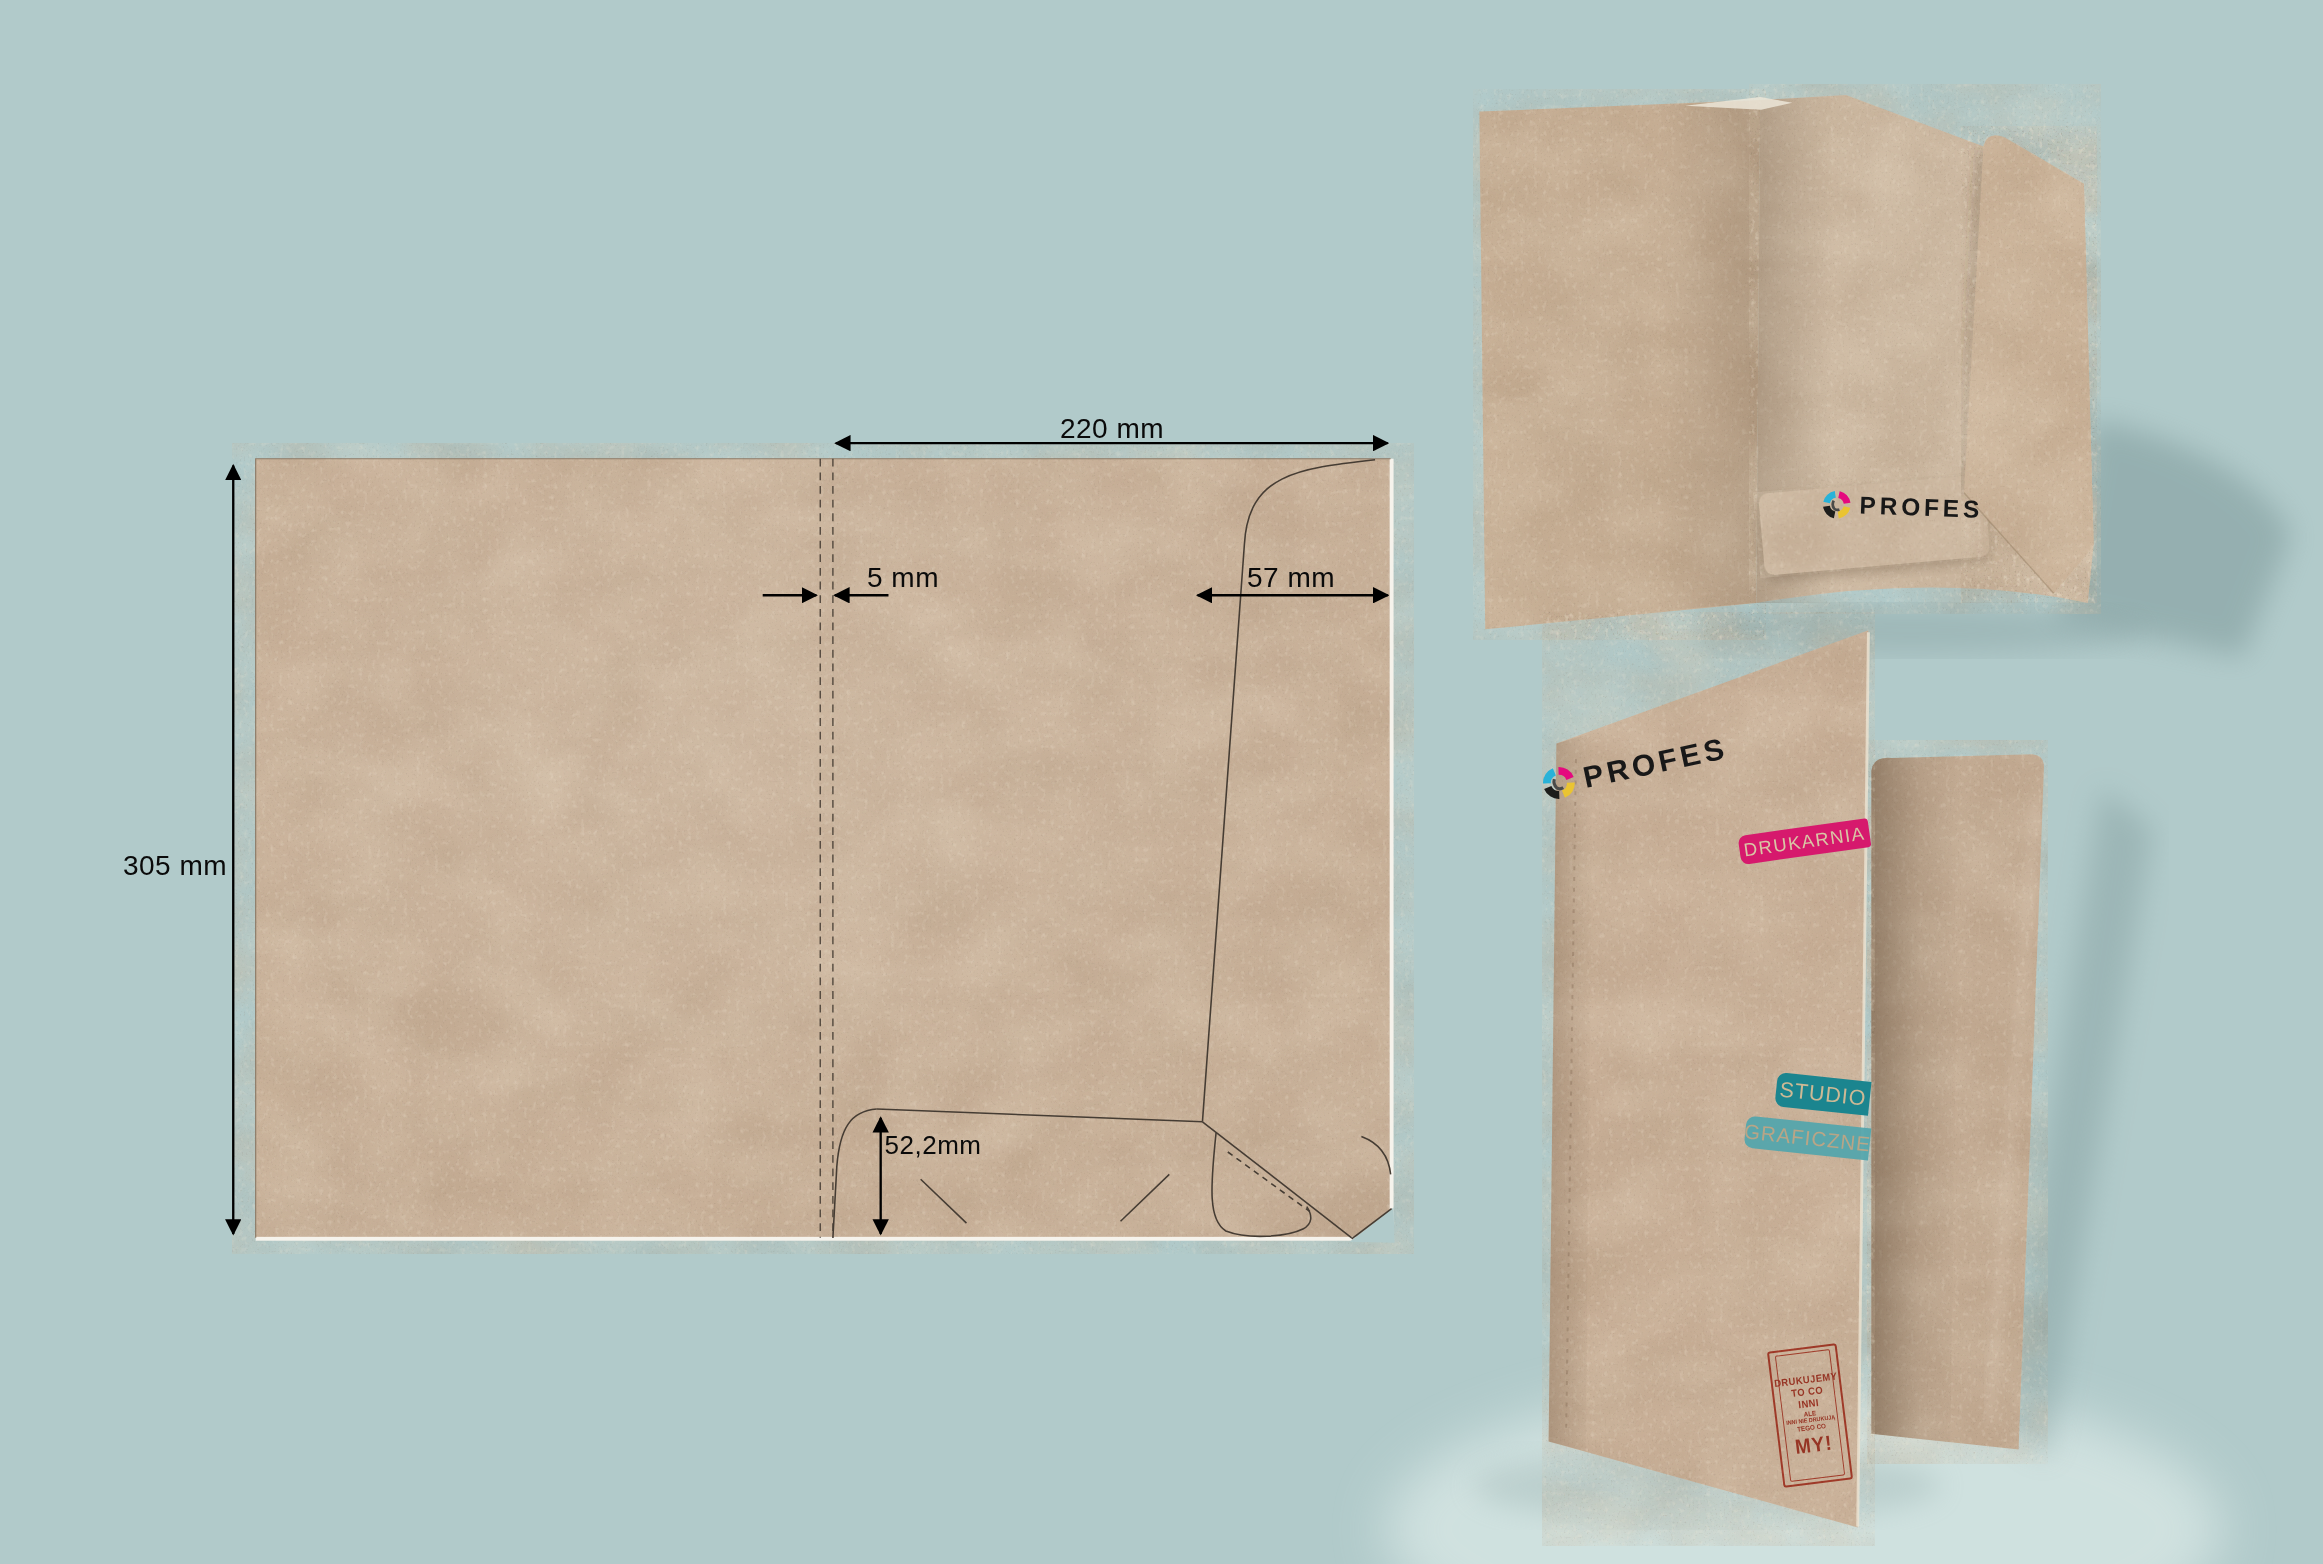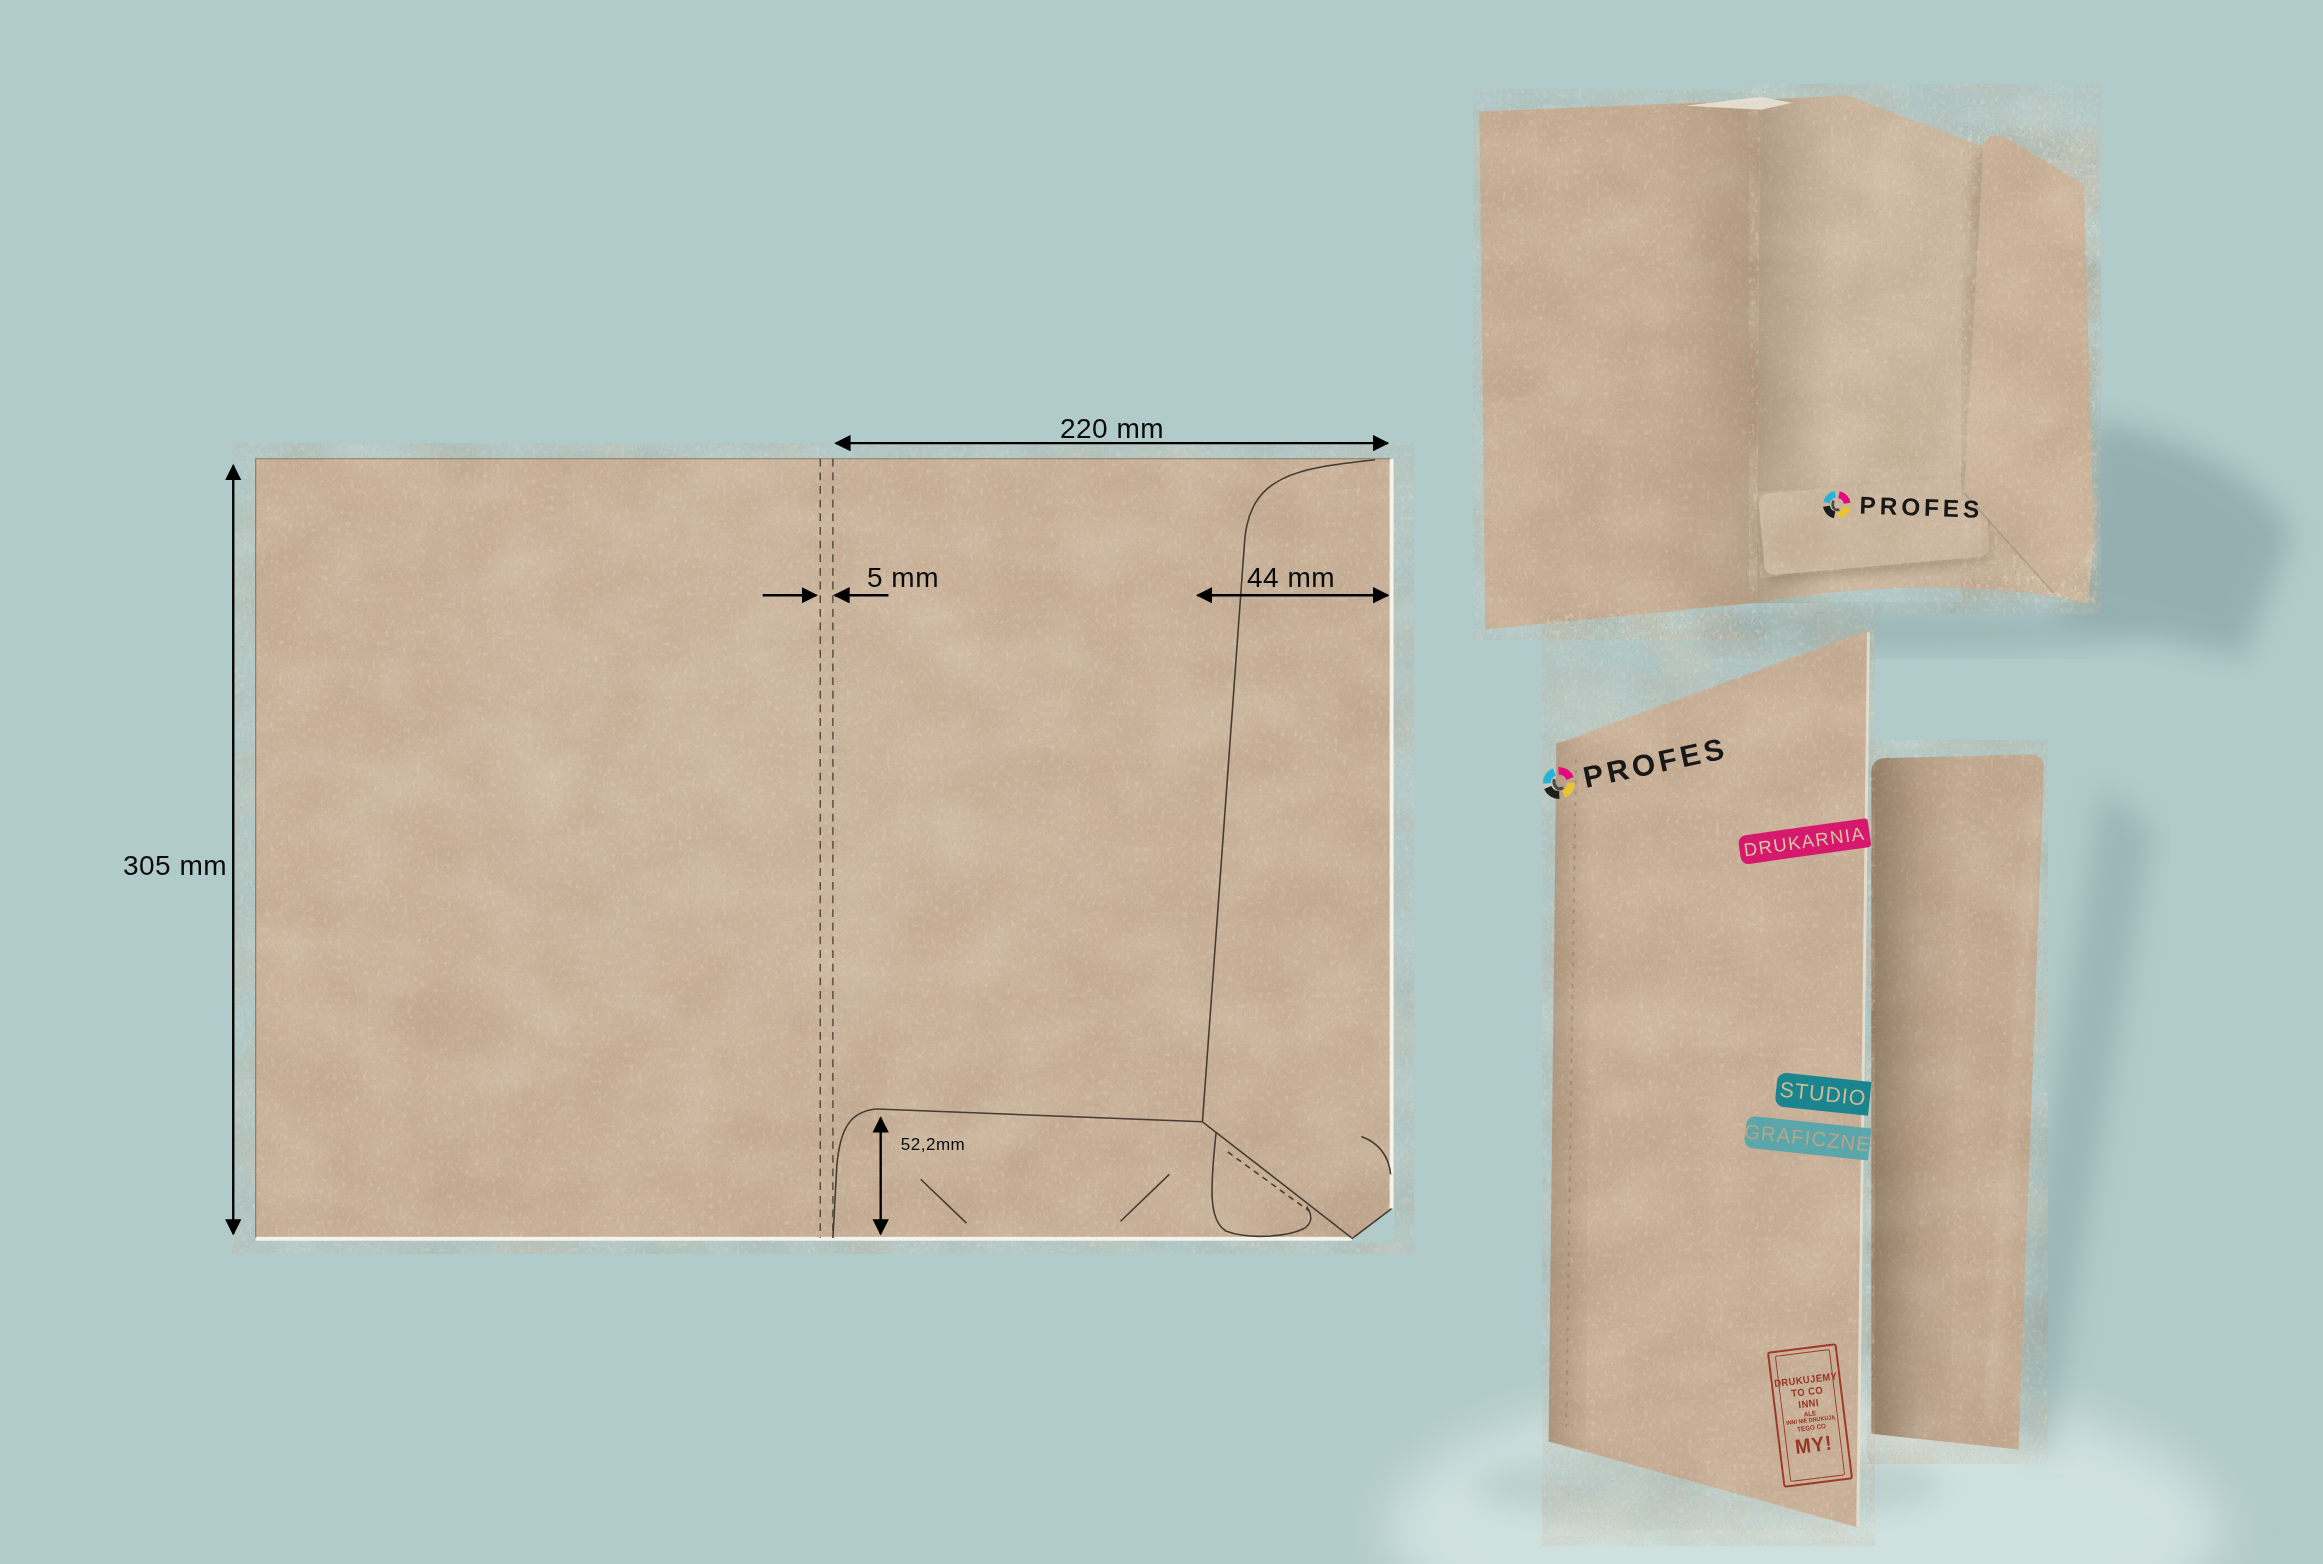--- a/index.html
+++ b/index.html
@@ -2,21 +2,21 @@
 <html><head>
 <meta charset="utf-8">
 <style>
   html,body{margin:0;padding:0;background:#b1caca;}
   #stage{position:relative;width:2323px;height:1564px;background:#b1caca;overflow:hidden;
          font-family:"Liberation Sans",sans-serif;margin-top:18px;}
   .abs{position:absolute;}
   
   .dim{position:absolute;color:#0a0a0a;font-size:28px;white-space:nowrap;
        transform:translate(-50%,-50%);letter-spacing:0.5px;}
-  .dim.small{font-size:17px;}
+  .dim.small{font-size:26px;}
   
   .logo-row{position:absolute;display:flex;align-items:center;gap:6.8px;
             transform:translate(-50%,-50%);color:#181818;}
   .logo-row .word{font-weight:600;letter-spacing:3.9px;}
   #open-card-logo{font-size:24.4px;transform:translate(-50%,-50%) rotate(2deg);}
   #front-logo{font-size:30px;transform:translate(-50%,-50%) rotate(-12deg);}
   
   .badge{position:absolute;display:flex;align-items:center;justify-content:center;
          color:#d9c6a5;white-space:nowrap;}
   #badge-0{left:1739px;top:809px;width:131px;height:29px;border-radius:7.8px 2.9px 2.9px 7.8px;
@@ -167,21 +167,21 @@
 
     <path d="M1596,744 L1916,628 L1905,1548 L1588,1460 Z" fill="#c9b098" filter="url(#kraft)"></path>
     <path d="M1596,744 L1634,733 L1626,1470 L1588,1460 Z" fill="url(#gCoverCrease)"></path>
     <path d="M1616,760 L1606,1450" stroke="#6e573f" stroke-opacity=".28" stroke-width="2" stroke-dasharray="4 7" fill="none"></path>
     <path d="M1916,630 L1905,1547" stroke="#ece4d2" stroke-opacity=".8" stroke-width="3" fill="none"></path>
   </g>
 </svg>
 
 <div class="dim" style="left:1112px;top:411px;">220 mm</div>
 <div class="dim" style="left:903px;top:560px;">5 mm</div>
-<div class="dim" style="left:1291px;top:560px;">44 mm</div>
+<div class="dim" style="left:1291px;top:560px;">57 mm</div>
 <div class="dim" style="left:175px;top:848px;">305 mm</div>
 <div class="dim small" style="left:933px;top:1127px;">52,2mm</div>
 
 <div class="logo-row" id="open-card-logo" style="left:1902px;top:489px;">
   <svg width="32" height="32" viewBox="0 0 40 40">
     <g fill="none" stroke-width="8.5" stroke-linecap="butt">
       <path d="M17.7,7.2 A13,13 0 0 0 7.2,17.7" stroke="#29b2d8"></path>
       <path d="M22.3,7.2 A13,13 0 0 1 32.8,17.7" stroke="#e5097e"></path>
       <path d="M32.8,22.3 A13,13 0 0 1 22.3,32.8" stroke="#eac431"></path>
       <path d="M17.7,32.8 A13,13 0 0 1 7.2,22.3" stroke="#1d1d1b"></path>

